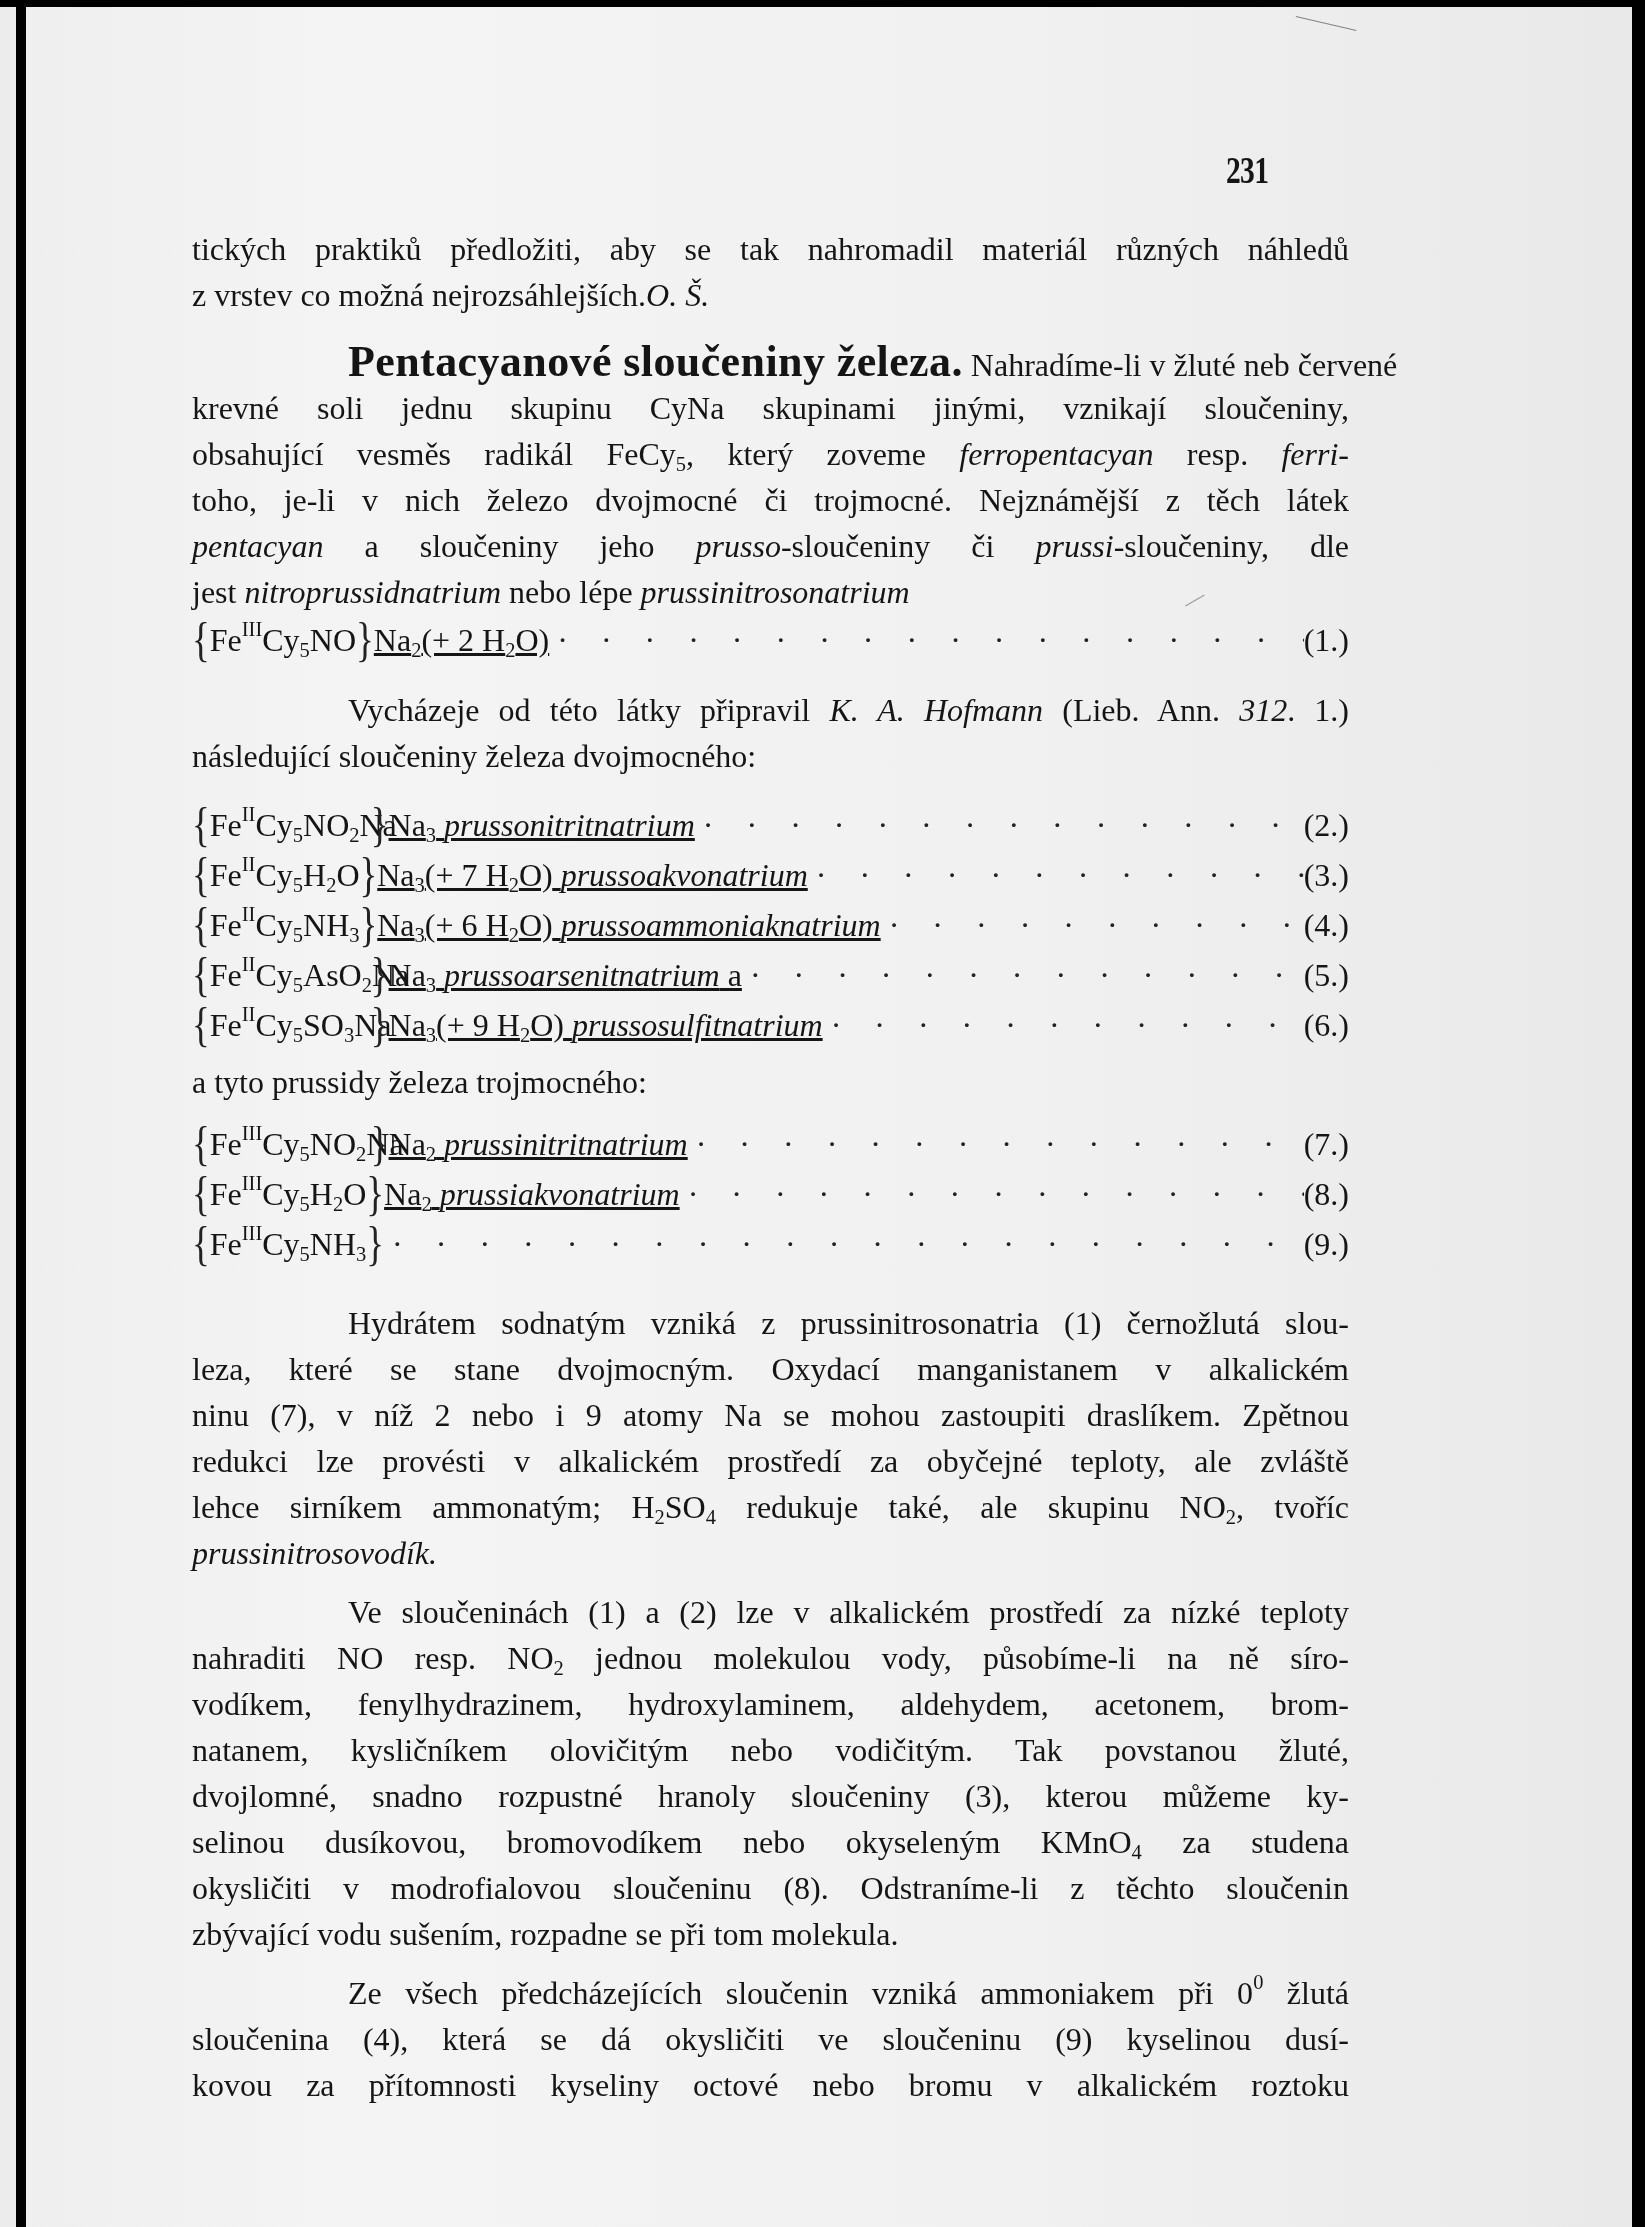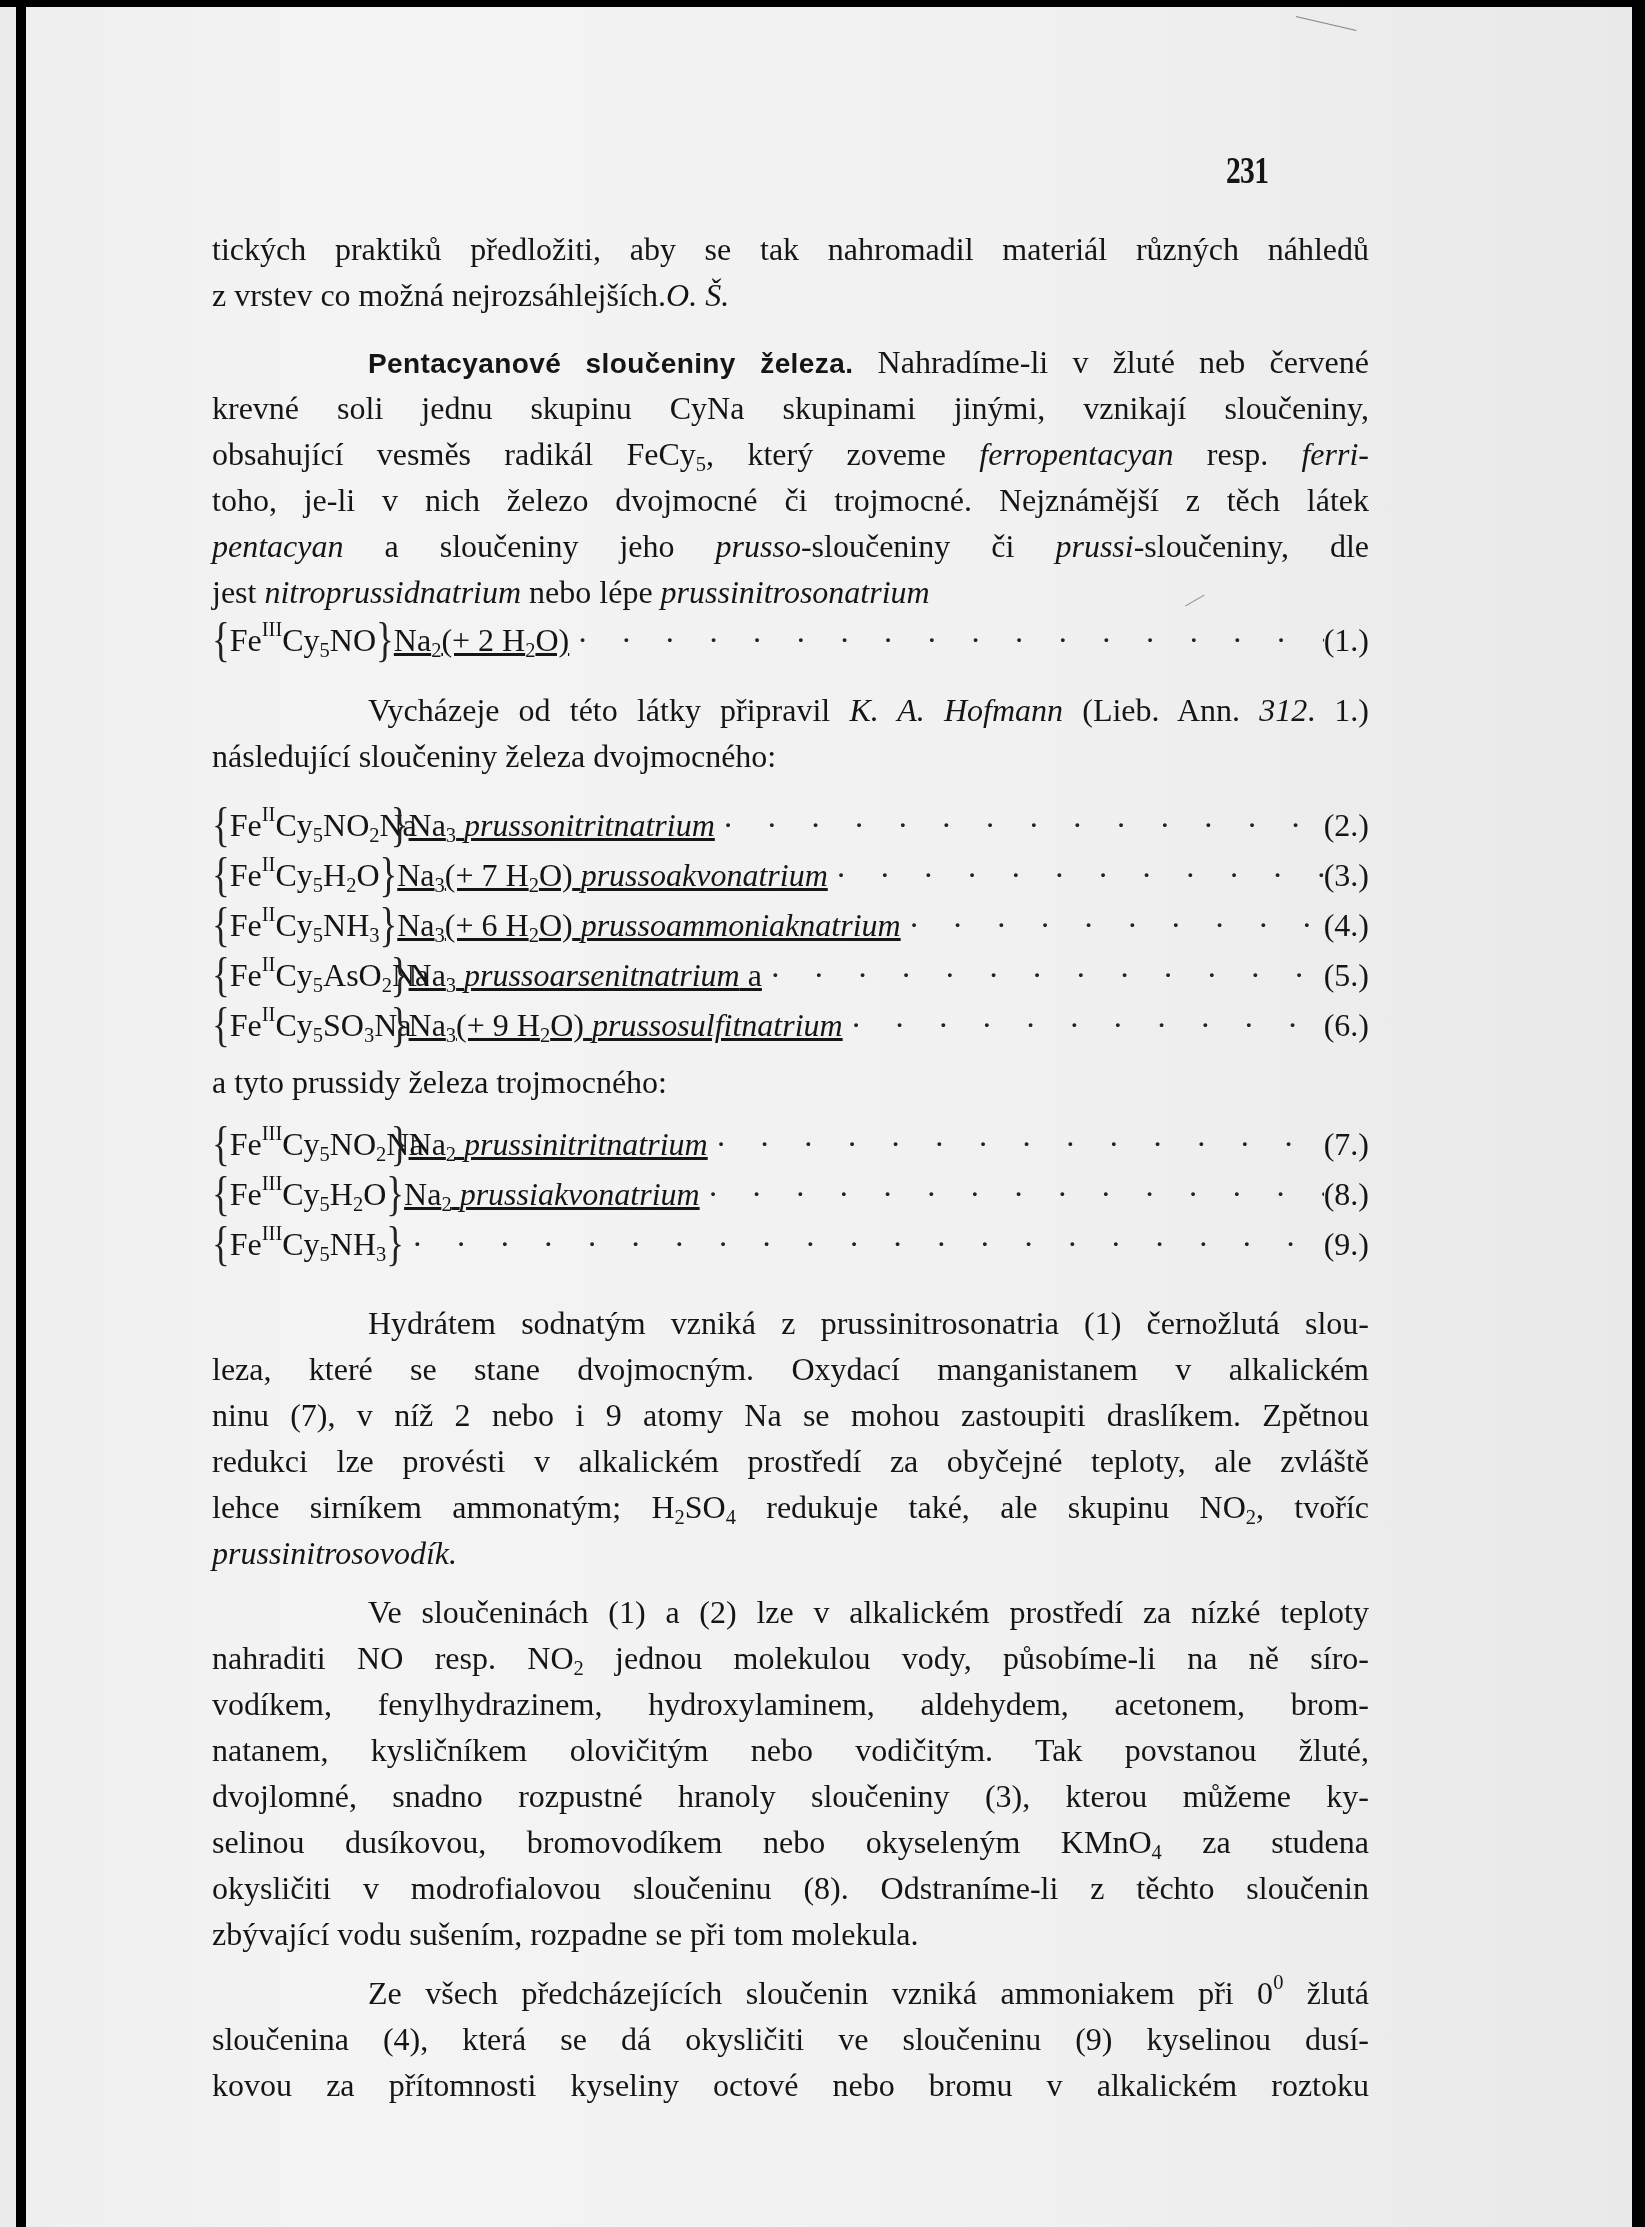--- a/index.html
+++ b/index.html
@@ -17,28 +17,28 @@
     }
     .scan-line { position: absolute; top: 0; height: 27px; border-top: 1.3px solid #555; transform: rotate(13deg); transform-origin: left top; width: 62px; opacity: .7; }
     .page-number {
       position: absolute; left: 1226px; top: 149px;
       font-family: "Liberation Serif", serif; font-weight: bold; font-size: 37px; letter-spacing: -0.9px;
       transform: scaleX(.8); transform-origin: left top;
     }
     .text {
       position: absolute; left: 192px; top: 226px; width: 1157px;
       font-family: "Liberation Serif", serif; font-size: 32px; line-height: 46px;
-      text-align: justify; text-align-last: left; margin-left: 20px;
+      text-align: justify; text-align-last: left;
     }
     .text .line { display: block; white-space: nowrap; text-align: justify; text-align-last: justify; height: 46px; }
     .text .line.last { text-align-last: left; }
     .indent { padding-left: 156px; }
     .gap-sm { height: 21.4px; }
     .gap-md { height: 31px; }
-    .heading { font-family: Liberation Sans, sans-serif; font-weight: bold; font-size: 28px; letter-spacing: 0.4px; }
+    .heading { font-family: Liberation Serif, serif; font-weight: bold; font-size: 44px; letter-spacing: 0.4px; }
     i, .it { font-style: italic; }
     sub, sup { font-size: 20.5px; line-height: 0; }
     sup { vertical-align: 15px; }
     sub { vertical-align: -6.2px; }
 
     .formula { display: flex; align-items: center; height: 50px; white-space: nowrap; }
     .formula .brace { font-size: 37px; width: 18px; display: inline-block; transform: scaleY(1.3); color: #222; }
     .formula .lhs { width: 161px; display: inline-block; }
     .formula .rhs { flex: 0 0 auto; text-decoration: underline; }
     .formula .dots { flex: 1 1 auto; overflow: hidden; letter-spacing: 12.5px; padding: 0 8px; color: #222; }

